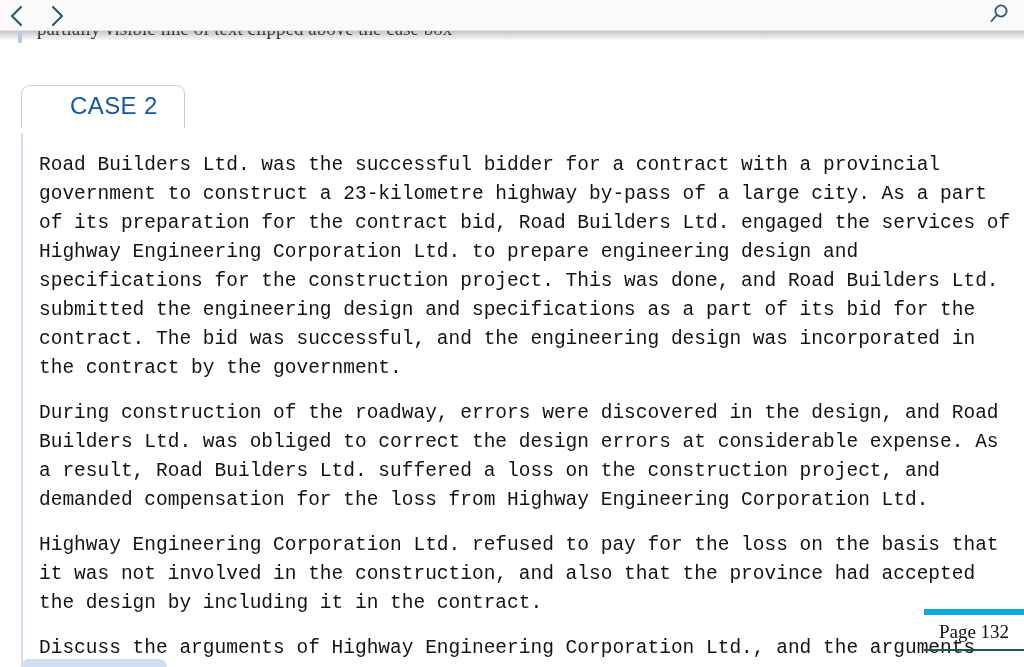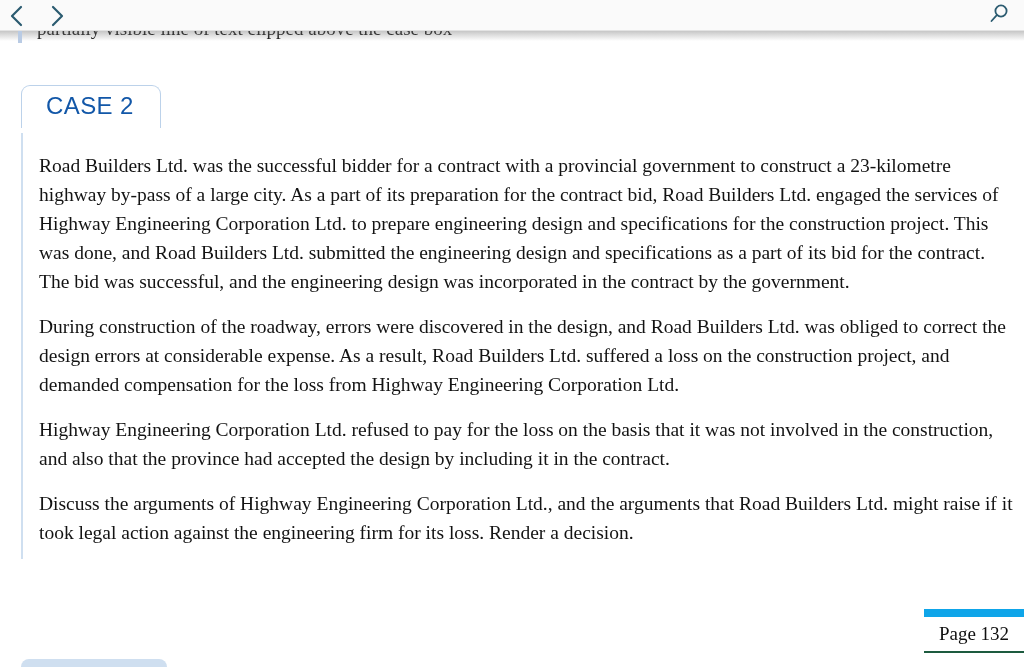--- a/index.html
+++ b/index.html
@@ -101,50 +101,51 @@
     background: #ffffff;
     box-sizing: border-box;
   }
   .case-tab-label {
     font-family: "Liberation Sans", sans-serif;
     font-size: 24px;
     color: #1257a8;
     letter-spacing: 0.4px;
     line-height: 28px;
     white-space: nowrap;
+    margin-left: 24px;
   }
 
   
   .case-body {
     position: absolute;
     left: 21px;
     top: 133px;
     width: 1003px;
     border-left: 2px solid #cfdff0;
     box-sizing: border-box;
     padding: 18px 0 0 16px;
   }
   .case-body p {
     margin: 0 0 16px 0;
-    font-family: Liberation Serif, serif;
+    font-family: Liberation Mono, monospace;
     font-size: 19.5px;
     line-height: 29px;
     color: #131313;
     width: 980px;
     text-align: left;
   }
   .case-body p:last-child { margin-bottom: 12px; }
 
   
   .page-footer {
     position: absolute;
     right: 0px;
     top: 609px;
     width: 100px;
-    border-top: 8px solid #0ea5e9;
+    border-top: 6px solid #0ea5e9;
     border-bottom: 2px solid #1d5b3f;
     padding: 5px 0 5px 0;
     text-align: center;
     box-sizing: border-box;
   }
   .page-footer-label {
     font-family: "Liberation Serif", serif;
     font-size: 19px;
     color: #101010;
     line-height: 24px;

